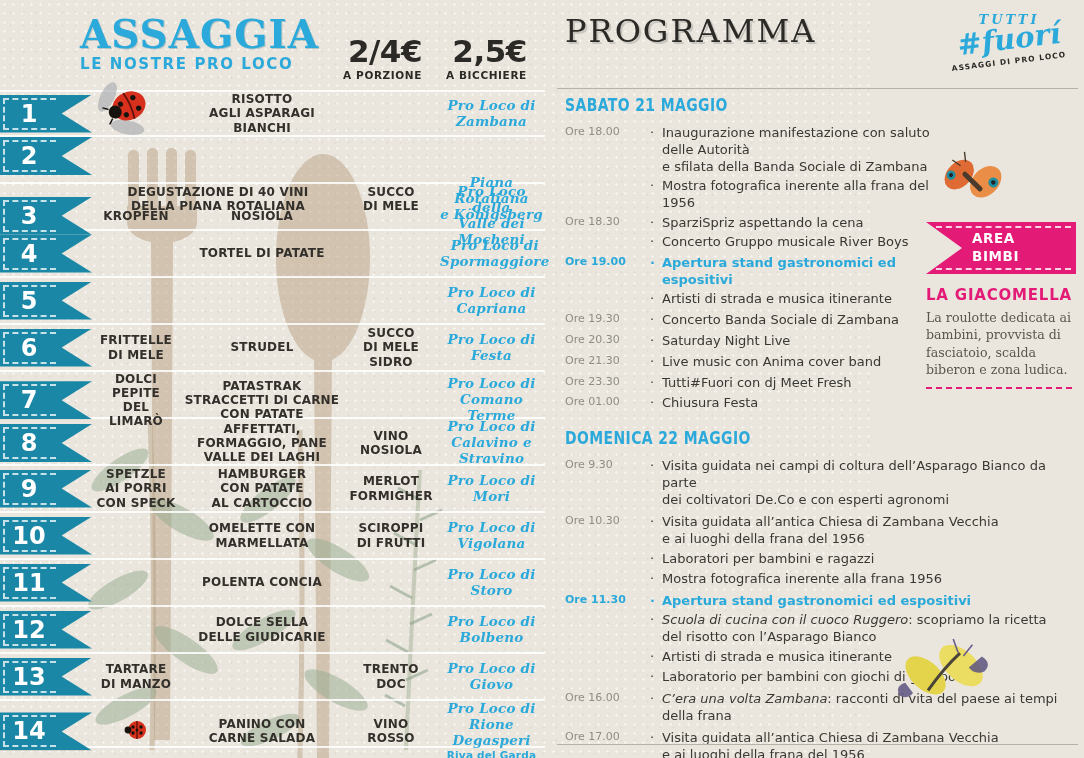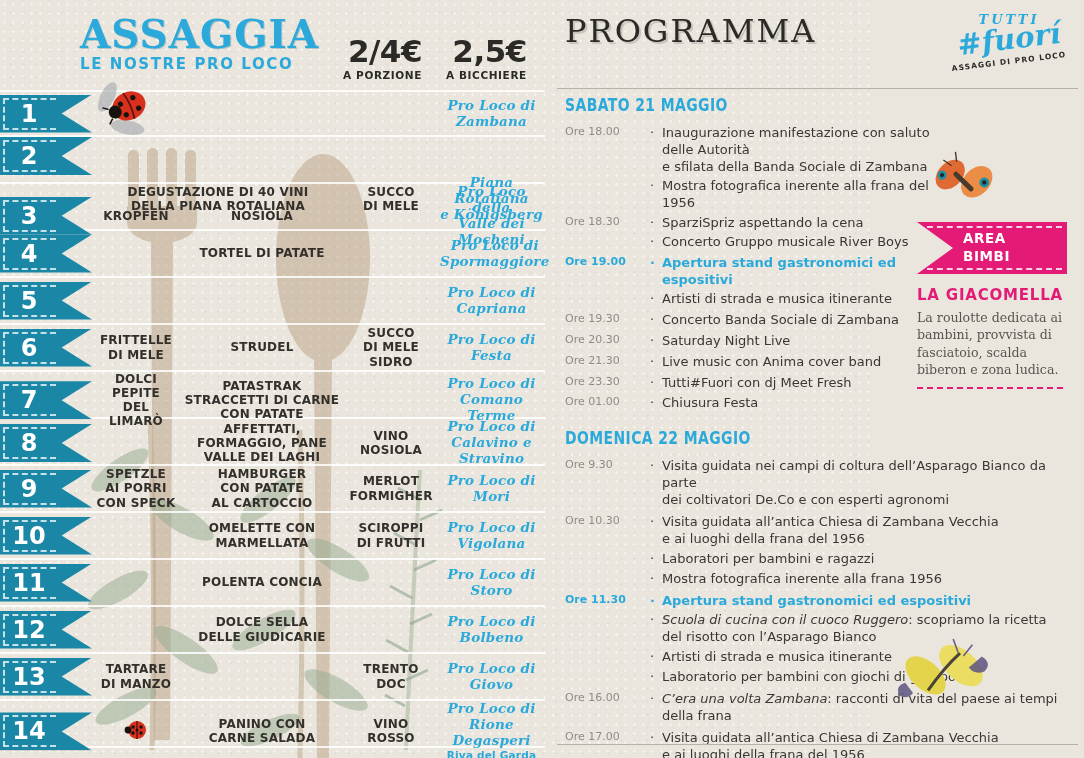--- a/index.html
+++ b/index.html
@@ -91,21 +91,21 @@
   .entry.hl .time{color:var(--accent);font-weight:800;}
   .items{flex:1;}
   .item{
     position:relative;padding-left:13px;font-size:13px;color:#3a3833;
     line-height:1.3;margin-bottom:2px;white-space:pre-line;
   }
   .item .bullet{position:absolute;left:1px;top:0;}
   .item.hl{color:var(--accent);font-weight:800;}
   .it{font-style:italic;}
   .section.domenica .item{margin-bottom:3px;}
-  .sidebar{position:absolute;right:17px;top:148px;width:150px;}
+  .sidebar{position:absolute;right:8px;top:148px;width:150px;}
   .bfly-orange{display:block;margin:0 0 8px 14px;}
   .area-flag{
     position:relative;height:52px;background:var(--pink);
     clip-path:polygon(0 0,100% 0,100% 100%,0 100%,24% 50%);
     display:flex;flex-direction:column;justify-content:center;
     padding-left:46px;color:#fff;font-weight:800;font-size:13.5px;
     letter-spacing:.6px;line-height:1.3;
     filter:drop-shadow(0 2px 0 rgba(60,50,40,.2));
   }
   .area-flag::before{content:"";position:absolute;left:0;right:5px;top:4px;border-top:2px dashed rgba(255,255,255,.8);}
@@ -190,20 +190,23 @@
         <path d="M20 28 l-5 -4 M20 38 l-5 4" stroke="#16120e" stroke-width="1.5"></path>
       </g>
     </svg>
 
     <div id="menu-rows">
         <div class="menu-row">
           <div class="flag">
             <span class="flag-num">1</span>
           </div>
           <div class="cell c1"></div>
+          <div class="cell c2">RISOTTO
+AGLI ASPARAGI
+BIANCHI</div>
           <div class="cell c3"></div>
           <div class="cell c4"><span class="script">Pro Loco di</span><span class="script">Zambana</span></div>
         </div>
         <div class="menu-row">
           <div class="flag">
             <span class="flag-num">2</span>
           </div>
           <div class="cell c1"></div>
           <div class="cell c2 span">DEGUSTAZIONE DI 40 VINI
 DELLA PIANA ROTALIANA</div>

